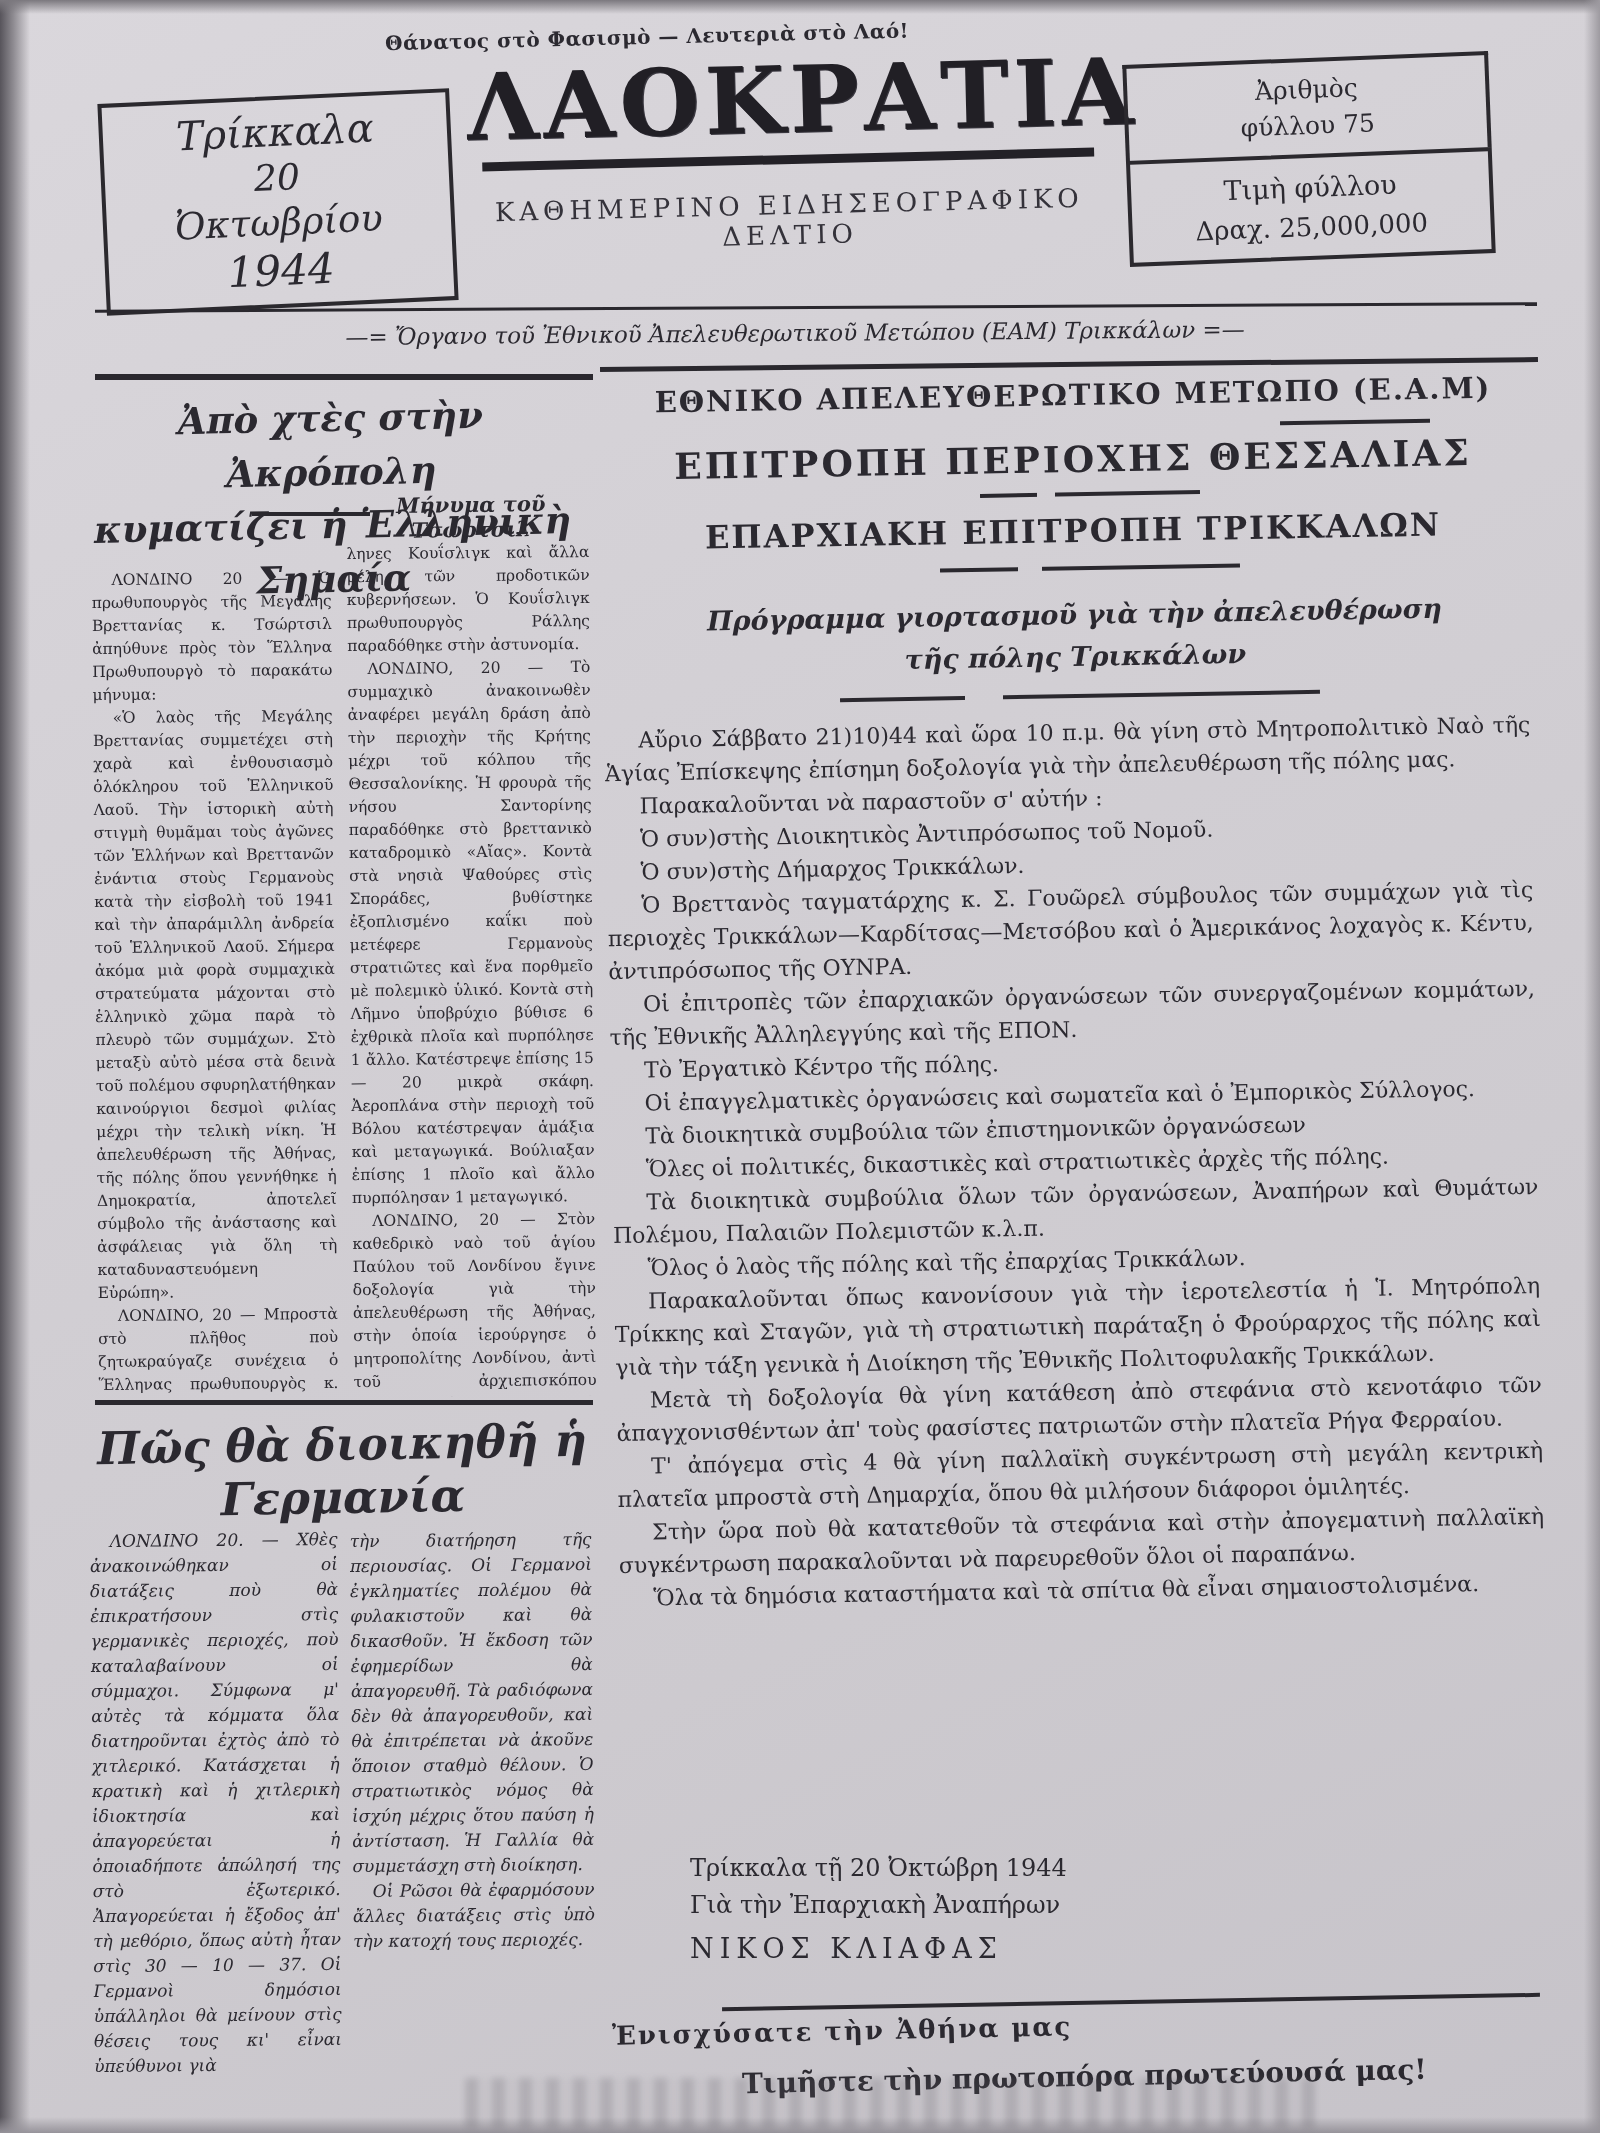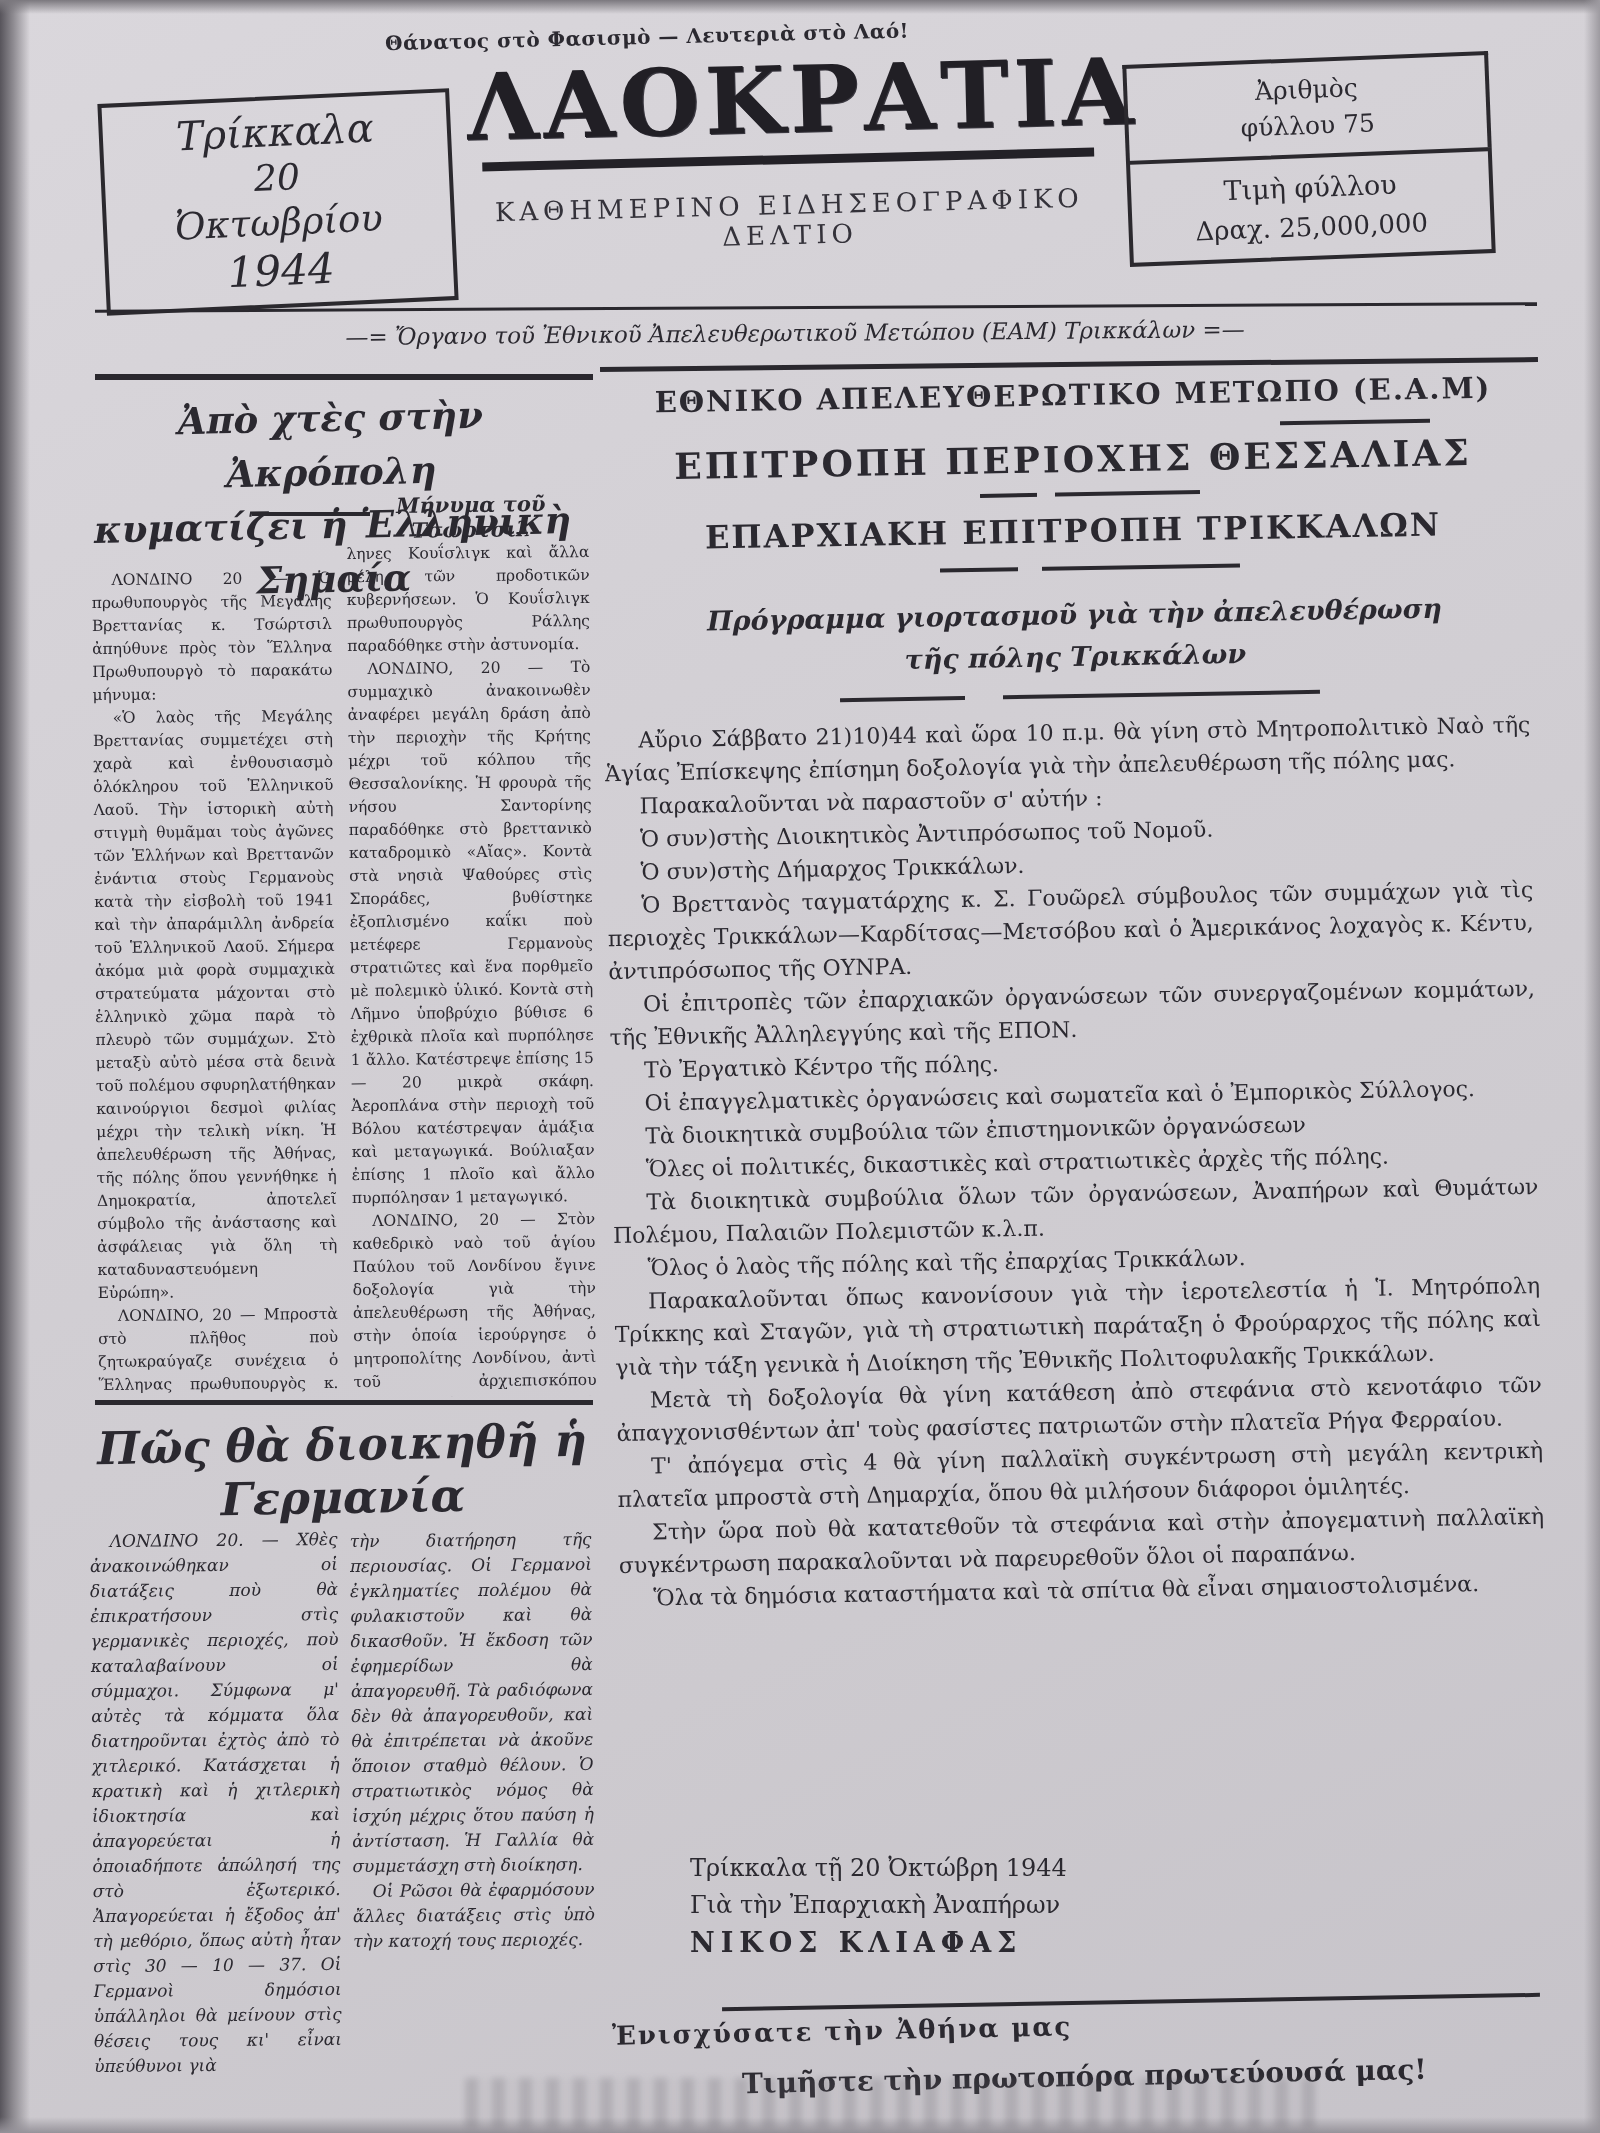--- a/index.html
+++ b/index.html
@@ -81,21 +81,21 @@
     font-size:32px;font-weight:bold;letter-spacing:2px;white-space:nowrap;}
   .trikala-rule{left:940px;top:566px;width:300px;transform:rotate(-1deg);}
   .program-title{position:absolute;left:640px;top:594px;width:870px;text-align:center;
     font-size:27px;font-style:italic;font-weight:bold;line-height:1.55;}
   .program-rule{left:840px;top:694px;width:480px;transform:rotate(-1deg);}
   .program-body{position:absolute;left:614px;top:716px;width:926px;height:1140px;
     font-size:22px;line-height:33px;text-align:justify;overflow:hidden;}
   .program-body p{margin:0;text-indent:34px;}
   .signature{position:absolute;left:690px;top:1850px;width:720px;text-align:left;
     font-size:24px;line-height:37px;}
-  .signature .sig-name{font-size:27px;font-weight:bold;letter-spacing:6px;margin-top:0;}
+  .signature .sig-name{font-size:27px;font-weight:normal;letter-spacing:6px;margin-top:6px;}
   .bottom-rule{left:722px;top:2000px;width:818px;height:4px;transform:rotate(-1deg);}
   .slogan1{position:absolute;left:612px;top:2016px;font-size:26px;font-weight:bold;
     letter-spacing:2px;transform:rotate(-1.2deg);white-space:nowrap;}
   .slogan2{position:absolute;left:742px;top:2060px;font-size:28px;font-weight:bold;
     transform:rotate(-1.2deg);white-space:nowrap;}
 </style>
 </head>
 <body>
 
 <div class="page">

